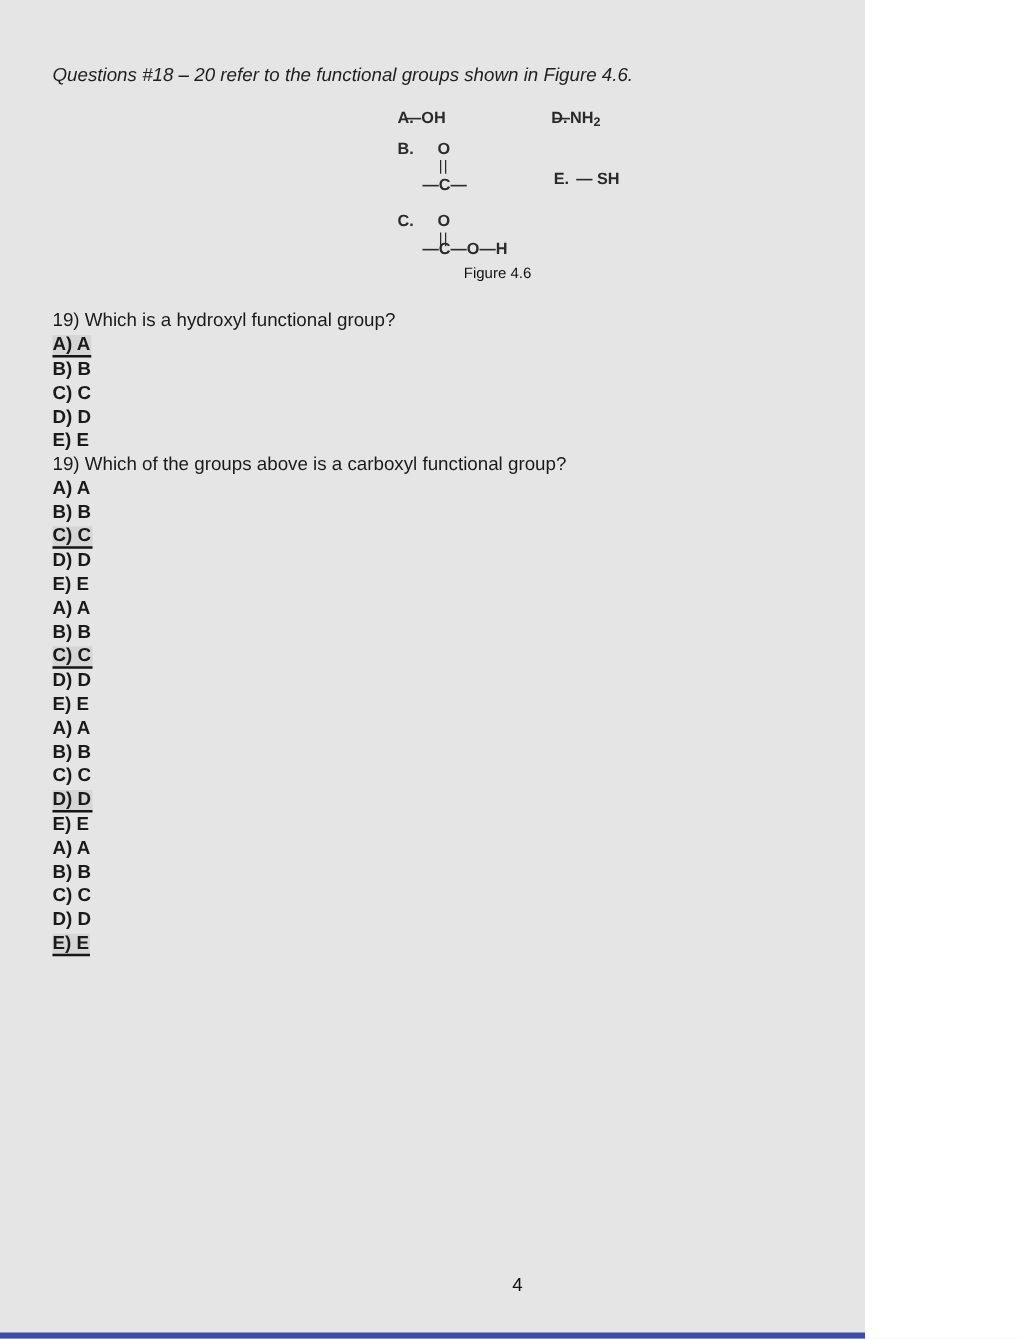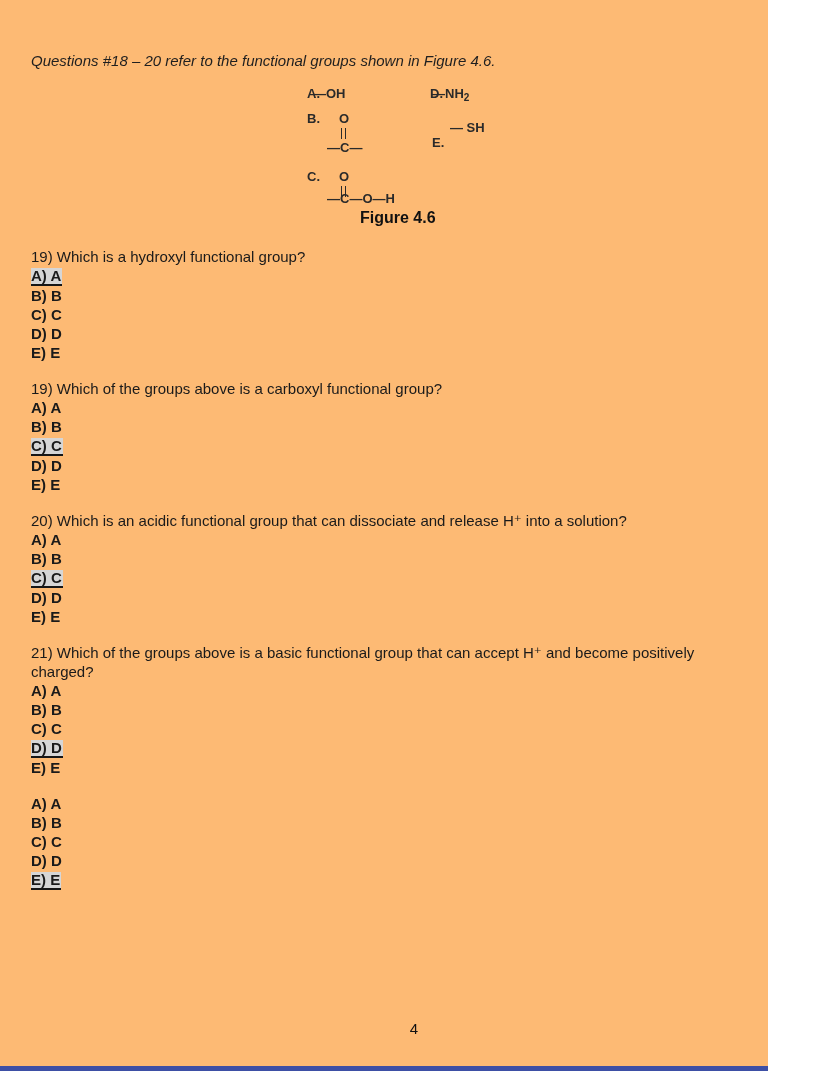--- a/index.html
+++ b/index.html
@@ -1,24 +1,24 @@
 <!DOCTYPE html>
 <html><head>
 <meta charset="utf-8">
 <style>
   * { margin: 0; padding: 0; box-sizing: border-box; }
   body { background: #ffffff; font-family: "Liberation Sans", "DejaVu Sans", sans-serif; }
   .page {
     position: relative;
-    width: 768px;
+    width: 692px;
     height: 1071px;
-    background: #fdba74;
+    background: #e5e5e5;
     color: #1a1a1a;
     overflow: hidden;
-    padding: 51px 48px 0 31px;
+    padding: 51px 48px 0 42px;
   }
   .instruction {
     font-style: italic;
     font-size: 15px;
     line-height: 19px;
     color: #1f1f1f;
   }
   
   .figure {
     position: relative;
@@ -30,27 +30,27 @@
   .fig-item { position: absolute; white-space: nowrap; line-height: 13px; }
   .dbond {
     position: absolute;
     width: 5px; height: 11px;
     border-left: 1.6px solid #2a2a2a;
     border-right: 1.6px solid #2a2a2a;
   }
   .sub2 { font-size: 10px; vertical-align: -3px; }
   .fig-caption {
     position: absolute;
-    font-size: 16px;
-    font-weight: bold;
+    font-size: 12px;
+    font-weight: normal;
     color: #111;
     line-height: 18px;
   }
   
-  .question { margin-top: 17px; font-size: 15px; line-height: 19px; }
+  .question { font-size: 15px; line-height: 19px; }
   .question:first-child { margin-top: 0; }
   .prompt { color: #1a1a1a; }
   .option { line-height: 19px; font-weight: bold; }
   .option span { padding-right: 1px; }
   .hl {
     background: #d6d6d6;
     border-bottom: 2px solid #161616;
     display: inline-block;
     line-height: 16px;
     padding: 0 2px 0 0;
@@ -86,21 +86,21 @@
 
     <span class="fig-item" style="left:399px; top:17px;">D.</span>
     <span class="fig-item" style="left:401px; top:17px;"><span>—NH</span><span class="sub2">2</span></span>
 
     <span class="fig-item" style="left:276px; top:42px;">B.</span>
     <span class="fig-item" style="left:308px; top:42px;">O</span>
     <div class="dbond" style="left:310px; top:58px;"></div>
     <span class="fig-item" style="left:296px; top:71px;">—C—</span>
 
     <span class="fig-item" style="left:401px; top:66px;">E.</span>
-    <span class="fig-item" style="left:419px; top:51px;">— SH</span>
+    <span class="fig-item" style="left:419px; top:66px;">— SH</span>
 
     <span class="fig-item" style="left:276px; top:100px;">C.</span>
     <span class="fig-item" style="left:308px; top:100px;">O</span>
     <div class="dbond" style="left:310px; top:116px;"></div>
     <span class="fig-item" style="left:296px; top:122px;">—C—O—H</span>
 
     <span class="fig-caption" style="left:329px; top:139px;">Figure 4.6</span>
   </div>
 
   <div>
@@ -117,30 +117,28 @@
     <div class="question">
       <div class="prompt">19) Which of the groups above is a carboxyl functional group?</div>
       <div class="option"><span>A) A</span></div>
       <div class="option"><span>B) B</span></div>
       <div class="option"><span class="hl">C) C</span></div>
       <div class="option"><span>D) D</span></div>
       <div class="option"><span>E) E</span></div>
     </div>
 
     <div class="question">
-      <div class="prompt">20) Which is an acidic functional group that can dissociate and release H⁺ into a solution?</div>
       <div class="option"><span>A) A</span></div>
       <div class="option"><span>B) B</span></div>
       <div class="option"><span class="hl">C) C</span></div>
       <div class="option"><span>D) D</span></div>
       <div class="option"><span>E) E</span></div>
     </div>
 
     <div class="question">
-      <div class="prompt">21) Which of the groups above is a basic functional group that can accept H⁺ and become positively charged?</div>
       <div class="option"><span>A) A</span></div>
       <div class="option"><span>B) B</span></div>
       <div class="option"><span>C) C</span></div>
       <div class="option"><span class="hl">D) D</span></div>
       <div class="option"><span>E) E</span></div>
     </div>
 
     <div class="question">
       <div class="option"><span>A) A</span></div>
       <div class="option"><span>B) B</span></div>

